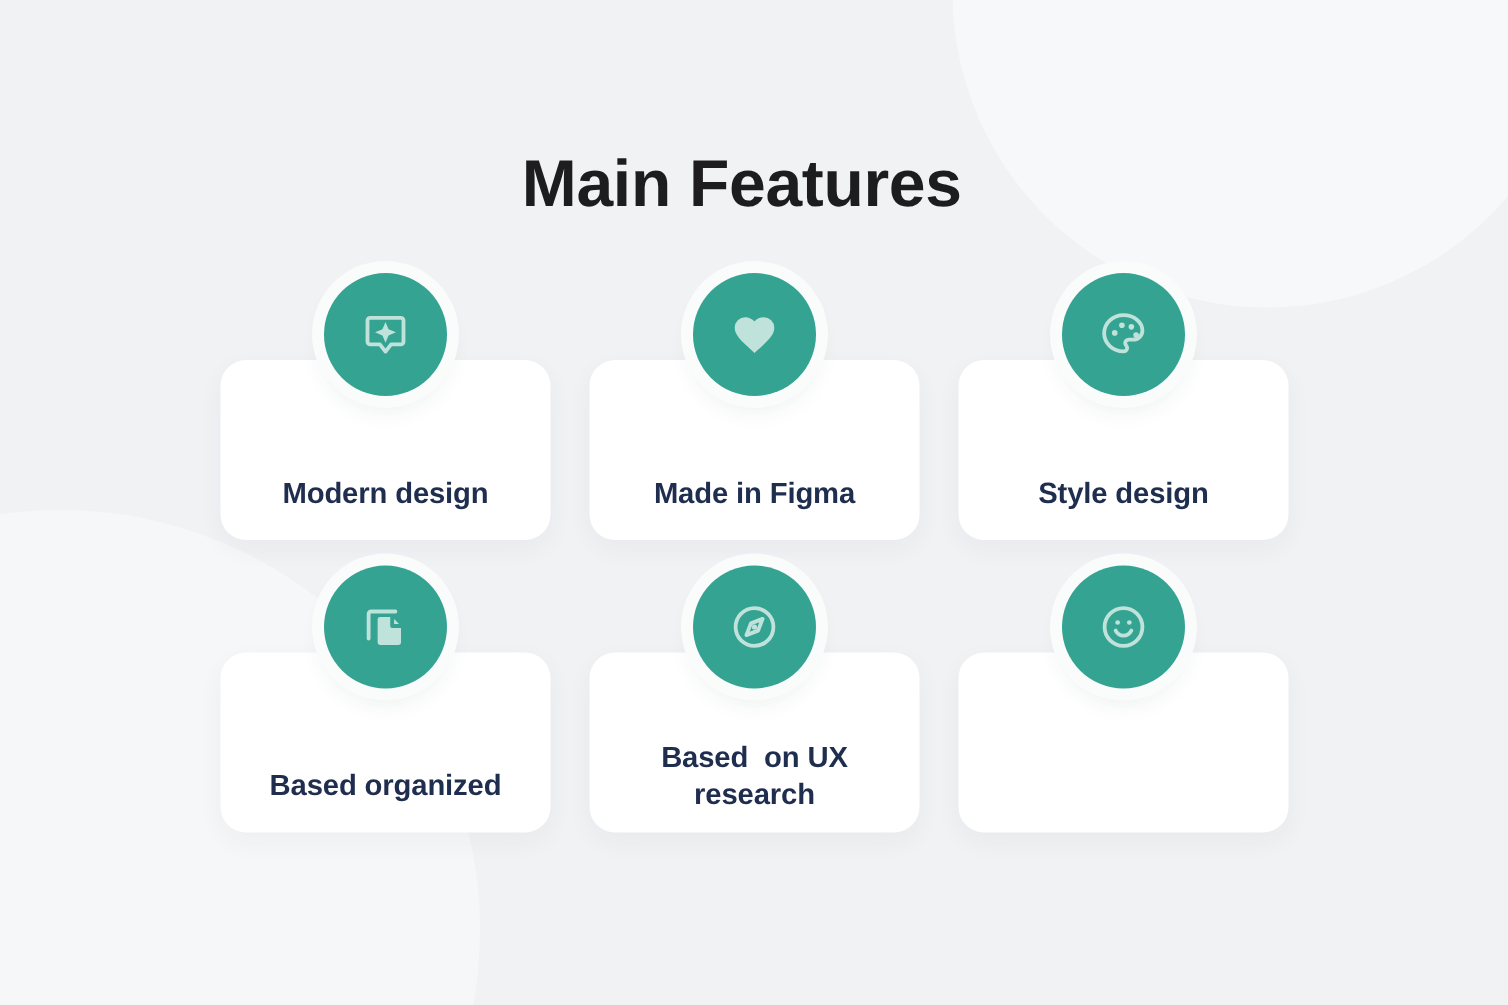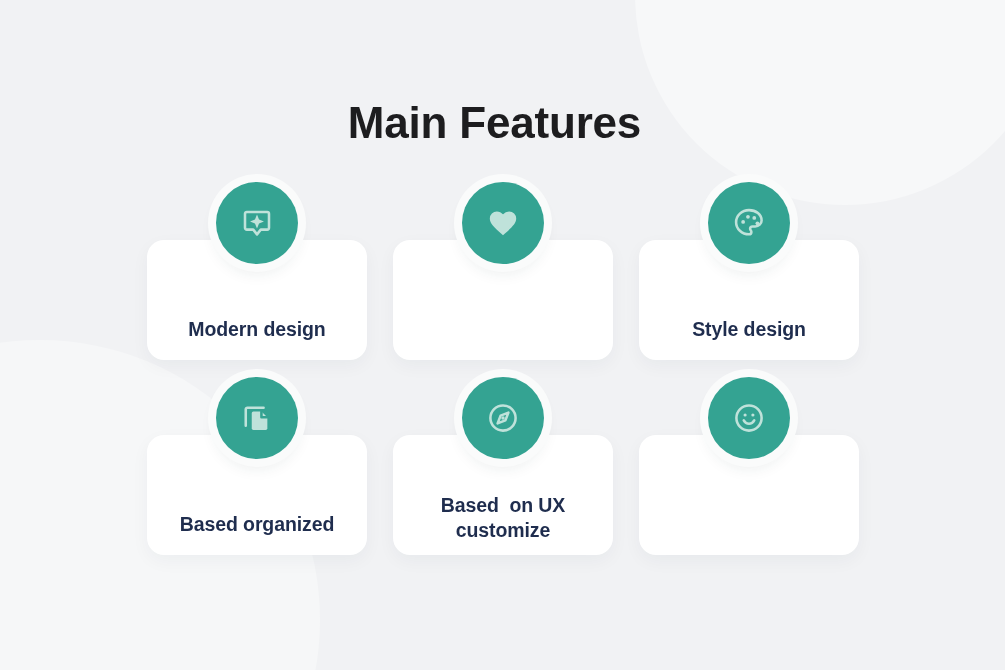--- a/index.html
+++ b/index.html
@@ -155,20 +155,21 @@
       </div>
       <div class="card-label">Modern design</div>
     </div>
 
     <div class="card">
       <div class="icon-badge">
         <svg viewBox="0 0 24 24" aria-hidden="true">
           <path class="ico-fill" d="M12 20.2l-1.3-1.18C6.1 14.9 3.2 12.3 3.2 9.05A4.7 4.7 0 0 1 7.95 4.3c1.54 0 3.02.72 3.99 1.86l.06.07.06-.07A5.26 5.26 0 0 1 16.05 4.3a4.7 4.7 0 0 1 4.75 4.75c0 3.25-2.9 5.85-7.5 9.98z"></path>
         </svg>
       </div>
+      <div class="card-label">Made in Figma</div>
     </div>
 
     <div class="card">
       <div class="icon-badge">
         <svg viewBox="0 0 24 24" aria-hidden="true">
           <path class="ico-stroke" d="M12 3.4c-4.75 0-8.6 3.6-8.6 8.05 0 4.45 3.85 8.05 8.6 8.05 .95 0 1.6-.72 1.6-1.55 0-.42-.17-.78-.42-1.05-.27-.29-.43-.65-.43-1.07 0-.84.7-1.52 1.58-1.52h1.83c2.36 0 4.24-1.8 4.24-4.03 0-3.83-3.72-6.88-8.4-6.88z"></path>
           <circle class="ico-fill" cx="8.1" cy="11.3" r="1.25"></circle>
           <circle class="ico-fill" cx="11.3" cy="7.9" r="1.25"></circle>
           <circle class="ico-fill" cx="15.5" cy="8.6" r="1.25"></circle>
           <circle class="ico-fill" cx="17.6" cy="12.2" r="1.25"></circle>
@@ -189,21 +190,21 @@
     </div>
 
     <div class="card two-line">
       <div class="icon-badge">
         <svg viewBox="0 0 24 24" aria-hidden="true">
           <circle class="ico-stroke" cx="12" cy="12" r="8.4"></circle>
           <path class="ico-stroke" d="M15.6 8.4l-2.0 5.2-5.2 2.0 2.0-5.2z"></path>
           <circle class="ico-fill" cx="12" cy="12" r="1.15"></circle>
         </svg>
       </div>
-      <div class="card-label">Based  on UX customize</div>
+      <div class="card-label">Based  on UX research</div>
     </div>
 
     <div class="card">
       <div class="icon-badge">
         <svg viewBox="0 0 24 24" aria-hidden="true">
           <circle class="ico-stroke" cx="12" cy="12" r="8.4"></circle>
           <path class="ico-stroke" d="M8.5 13.6c.75 1.4 2.0 2.25 3.5 2.25s2.75-.85 3.5-2.25"></path>
           <circle class="ico-fill" cx="9.4" cy="10.0" r="1.05"></circle>
           <circle class="ico-fill" cx="14.6" cy="10.0" r="1.05"></circle>
         </svg>

